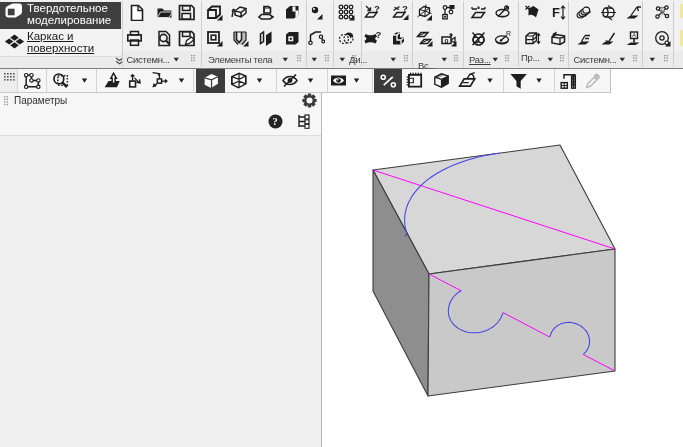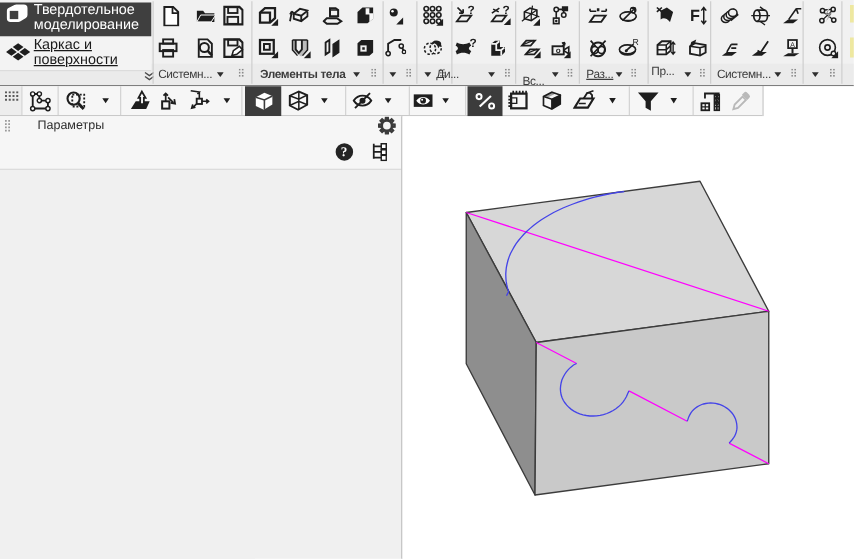--- a/index.html
+++ b/index.html
@@ -272,21 +272,21 @@
     <path d="M0.5 0.8 h5.5 l-2.75 3.7 z" fill="#2e2e2e"></path>
   </svg>
 <svg style="position:absolute;left:190.5px;top:55px" width="5" height="8" viewBox="0 0 5 8">
     <rect x="0.0" y="0.0" width="1.3" height="1.3" fill="#8a8a8a"></rect>
     <rect x="2.5" y="0.0" width="1.3" height="1.3" fill="#8a8a8a"></rect>
     <rect x="0.0" y="2.5" width="1.3" height="1.3" fill="#8a8a8a"></rect>
     <rect x="2.5" y="2.5" width="1.3" height="1.3" fill="#8a8a8a"></rect>
     <rect x="0.0" y="5.0" width="1.3" height="1.3" fill="#8a8a8a"></rect>
     <rect x="2.5" y="5.0" width="1.3" height="1.3" fill="#8a8a8a"></rect>
   </svg>
-<div class="lbl" style="left:208px;top:53.5px;font-weight:bold;">Элементы тела</div>
+<div class="lbl" style="left:208px;top:53.5px;">Элементы тела</div>
 <svg style="position:absolute;left:282px;top:57px" width="6.5" height="5" viewBox="0 0 6.5 5.0">
     <path d="M0.5 0.8 h5.5 l-2.75 3.7 z" fill="#2e2e2e"></path>
   </svg>
 <svg style="position:absolute;left:296.5px;top:55px" width="5" height="8" viewBox="0 0 5 8">
     <rect x="0.0" y="0.0" width="1.3" height="1.3" fill="#8a8a8a"></rect>
     <rect x="2.5" y="0.0" width="1.3" height="1.3" fill="#8a8a8a"></rect>
     <rect x="0.0" y="2.5" width="1.3" height="1.3" fill="#8a8a8a"></rect>
     <rect x="2.5" y="2.5" width="1.3" height="1.3" fill="#8a8a8a"></rect>
     <rect x="0.0" y="5.0" width="1.3" height="1.3" fill="#8a8a8a"></rect>
     <rect x="2.5" y="5.0" width="1.3" height="1.3" fill="#8a8a8a"></rect>
@@ -529,21 +529,21 @@
 <svg style="position:absolute;left:4px;top:96px" width="7" height="11" viewBox="0 0 7 11">
     <rect x="0.0" y="0.0" width="1.4" height="1.4" fill="#9a9a9a"></rect>
     <rect x="2.6" y="0.0" width="1.4" height="1.4" fill="#9a9a9a"></rect>
     <rect x="0.0" y="2.6" width="1.4" height="1.4" fill="#9a9a9a"></rect>
     <rect x="2.6" y="2.6" width="1.4" height="1.4" fill="#9a9a9a"></rect>
     <rect x="0.0" y="5.2" width="1.4" height="1.4" fill="#9a9a9a"></rect>
     <rect x="2.6" y="5.2" width="1.4" height="1.4" fill="#9a9a9a"></rect>
     <rect x="0.0" y="7.800000000000001" width="1.4" height="1.4" fill="#9a9a9a"></rect>
     <rect x="2.6" y="7.800000000000001" width="1.4" height="1.4" fill="#9a9a9a"></rect>
   </svg>
-<div class="abs" style="left:14px;top:95px;font-size:10px;color:#2e2e2e;margin-left:16px;">Параметры</div>
+<div class="abs" style="left:14px;top:95px;font-size:10px;color:#2e2e2e;">Параметры</div>
 <svg style="position:absolute;left:302px;top:93px" width="15" height="15" viewBox="0 0 15 15">
     <circle cx="7.5" cy="7.5" r="4.08" fill="none" stroke="#3a3a3a" stroke-width="2.04"></circle>
     <path d="M11.9 6.5 L13.7 6.7 L13.7 8.3 L11.9 8.5 M11.3 9.9 L12.5 11.3 L11.3 12.5 L9.9 11.3 M8.5 11.9 L8.3 13.7 L6.7 13.7 L6.5 11.9 M5.1 11.3 L3.7 12.5 L2.5 11.3 L3.7 9.9 M3.1 8.5 L1.3 8.3 L1.3 6.7 L3.1 6.5 M3.7 5.1 L2.5 3.7 L3.7 2.5 L5.1 3.7 M6.5 3.1 L6.7 1.3 L8.3 1.3 L8.5 3.1 M9.9 3.7 L11.3 2.5 L12.5 3.7 L11.3 5.1" fill="none" stroke="#3a3a3a" stroke-width="1.7999999999999998"></path>
   </svg>
 <svg style="position:absolute;left:268px;top:114px" width="15" height="15" viewBox="0 0 15 15">
     <circle cx="7.5" cy="7.5" r="7" fill="#242424"></circle>
     <text x="4.6" y="11" font-size="10.5" font-weight="bold" fill="#fff" font-family="Liberation Serif">?</text>
   </svg>
 <svg style="position:absolute;left:296px;top:113px" width="16" height="17" viewBox="0 0 16 17">
     <path d="M3 2 v12 M3 4 h6 M3 8.5 h6 M3 13 h6" stroke="#1e1e1e" stroke-width="1.4" fill="none"></path>

